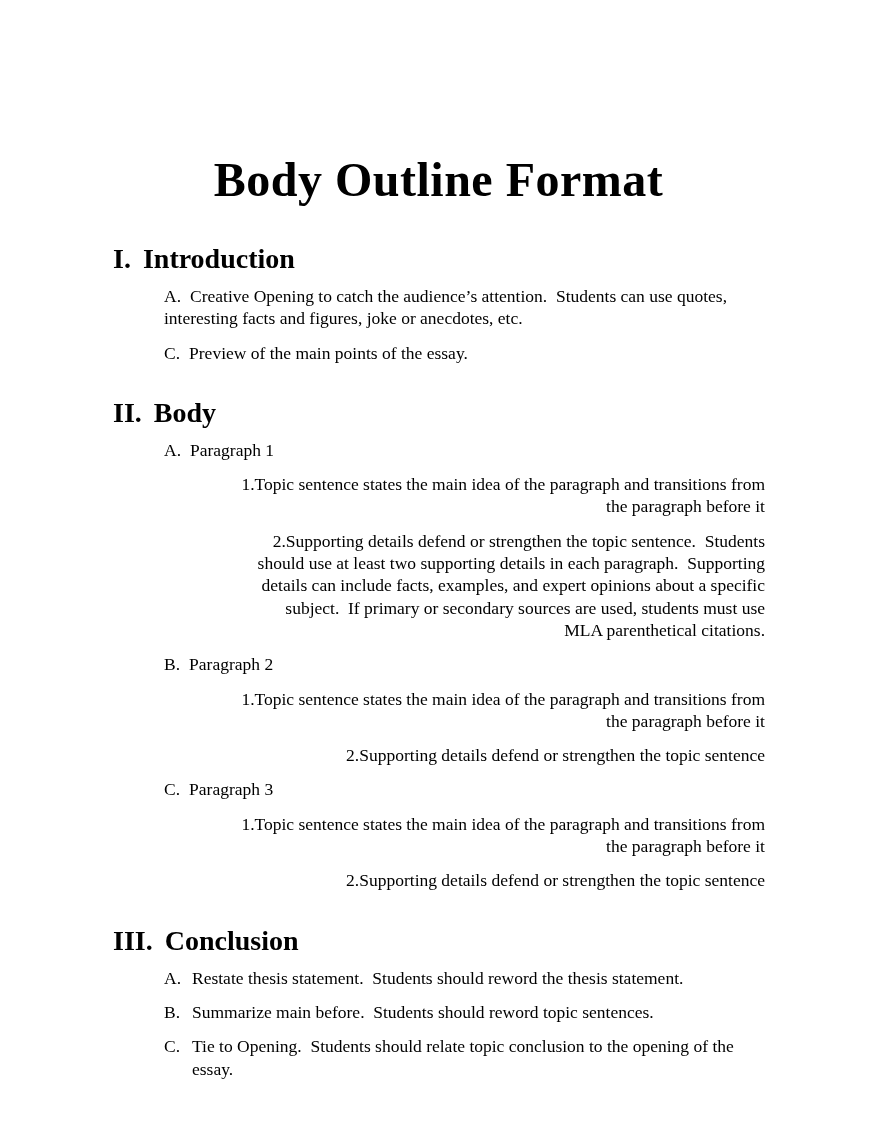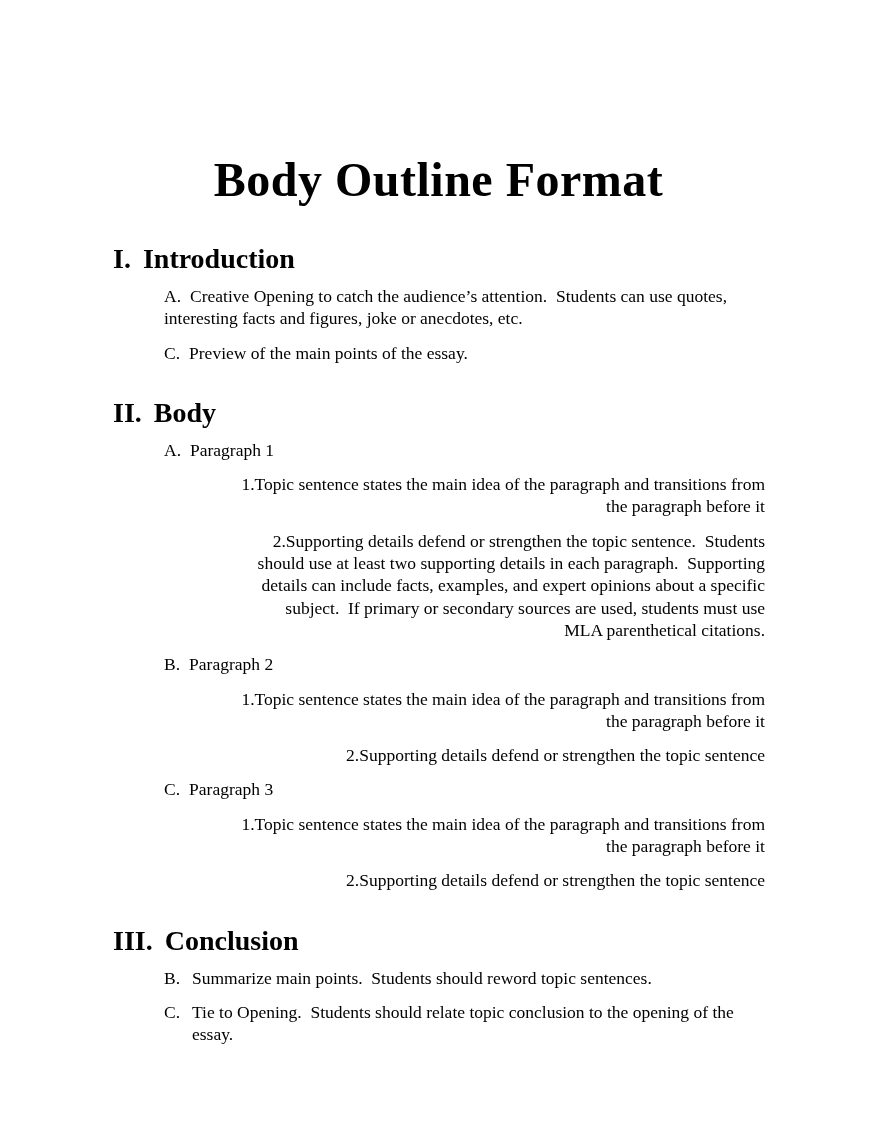--- a/index.html
+++ b/index.html
@@ -94,19 +94,20 @@
           <p class="item hang"><span class="lbl">1.</span><span class="txt">Topic sentence states the main idea of the paragraph and transitions from the paragraph before it</span></p>
           <p class="item hang"><span class="lbl">2.</span><span class="txt">Supporting details defend or strengthen the topic sentence</span></p>
         </div>
 
       </div>
     </div>
 
     <div class="section">
       <h2 class="section-heading"><span class="sec-num">III.</span><span class="sec-title">Conclusion</span></h2>
       <div class="items">
-        <p class="item hang"><span class="lbl">B.</span><span class="txt">Summarize main points.  Students should reword topic sentences.</span></p>
+        <p class="item hang"><span class="lbl">A.</span><span class="txt">Restate thesis statement.  Students should reword the thesis statement.</span></p>
+        <p class="item hang"><span class="lbl">B.</span><span class="txt">Summarize main before.  Students should reword topic sentences.</span></p>
         <p class="item hang"><span class="lbl">C.</span><span class="txt">Tie to Opening.  Students should relate topic conclusion to the opening of the essay.</span></p>
       </div>
     </div>
 
   </div>
 </div>
 
 </body></html>

